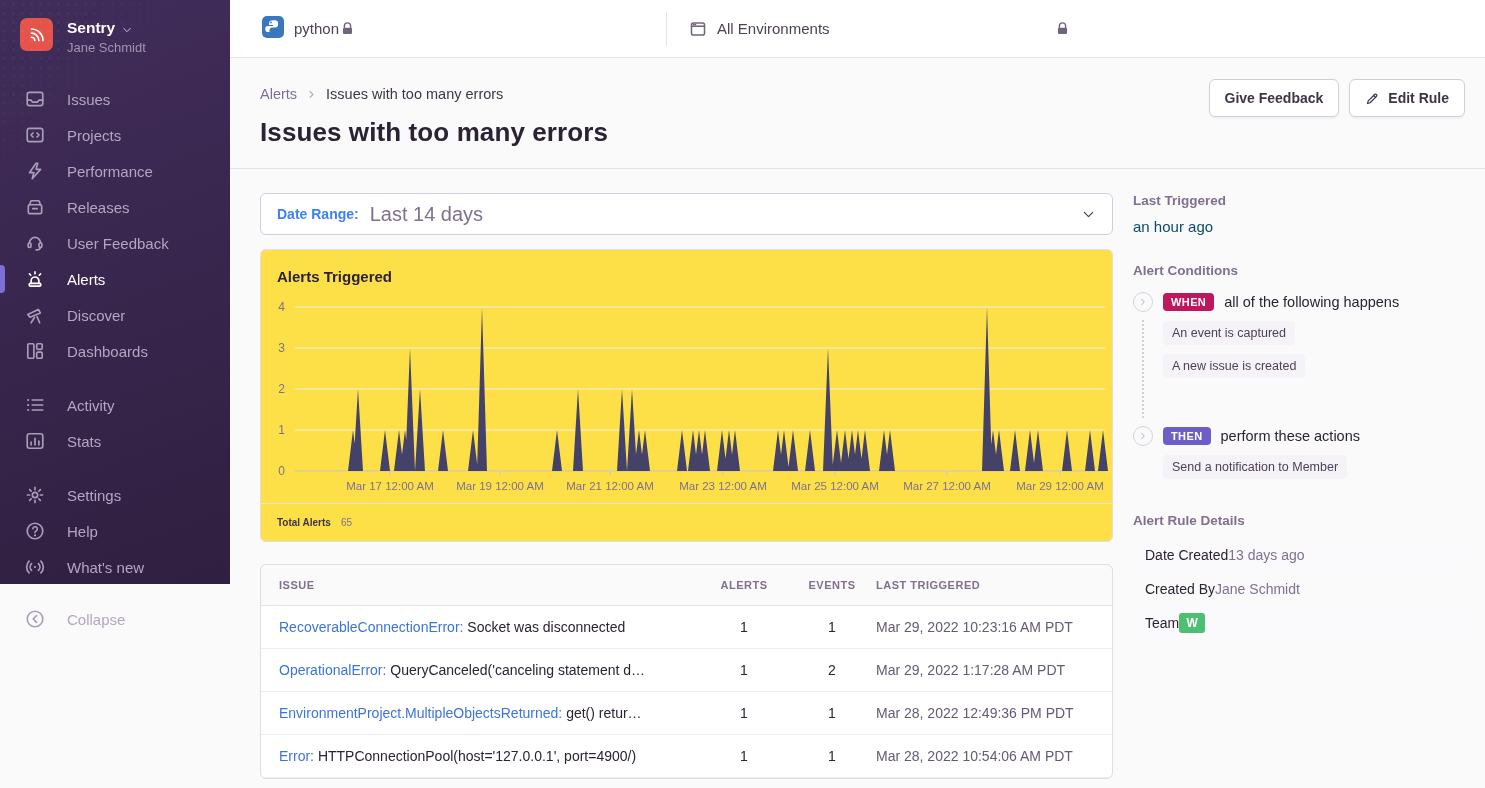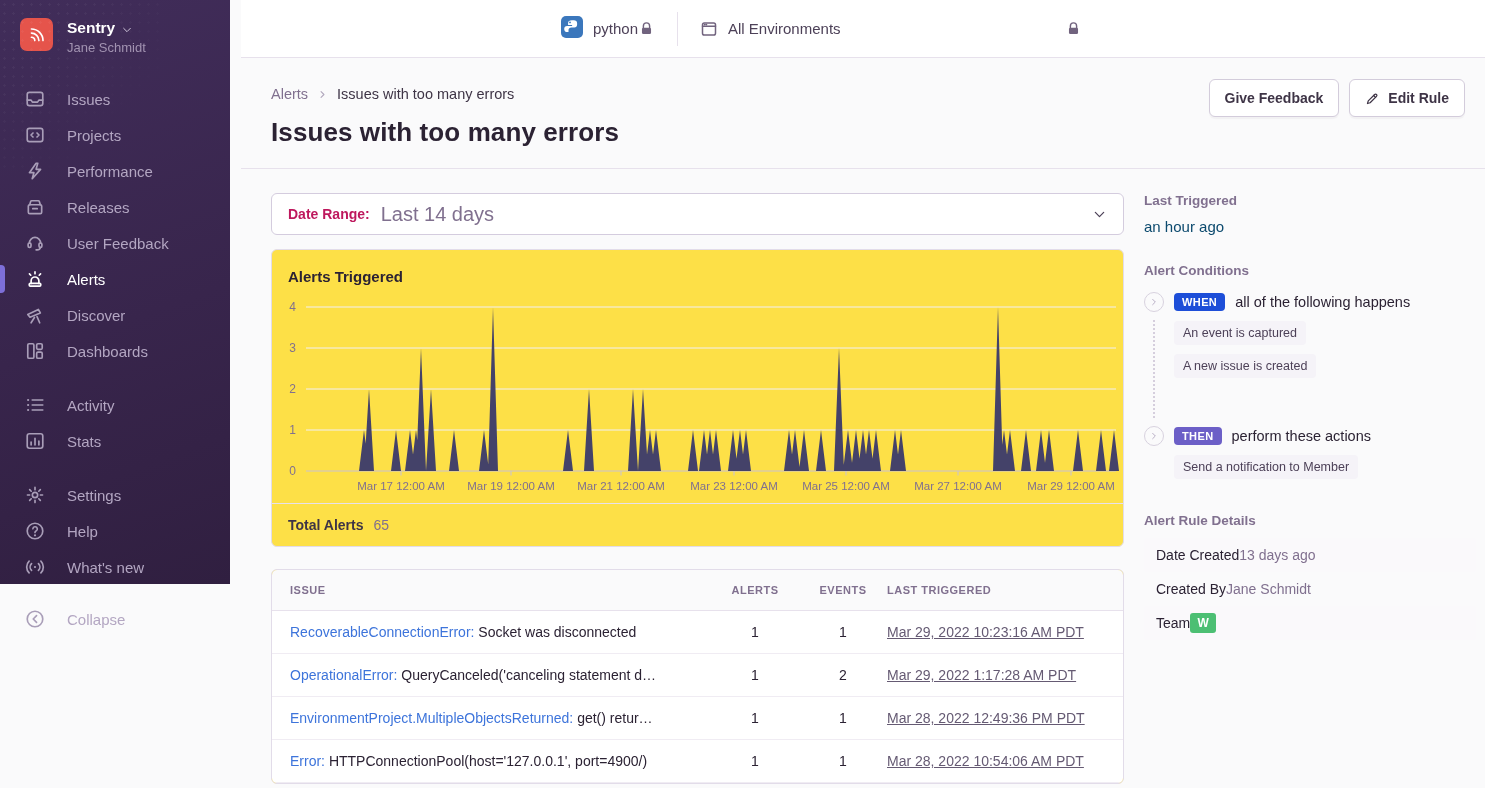--- a/index.html
+++ b/index.html
@@ -1,18 +1,18 @@
 <!DOCTYPE html>
 <html><head>
 <meta charset="utf-8">
 <style>
   * { margin:0; padding:0; box-sizing:border-box; }
   html,body { width:1485px; height:788px; overflow:hidden;
     font-family:"Liberation Sans","DejaVu Sans",sans-serif; background:#fafafb; }
-  .app { width:1485px; height:584px; display:flex;gap:11px; }
+  .app { width:1485px; height:584px; display:flex; }
 
   
   .sidebar { width:230px; flex:0 0 230px; height:100%;
     background:linear-gradient(160deg,#412d5a 0%,#38254c 55%,#301f40 100%);
     color:#b3a6c2; position:relative; display:flex; flex-direction:column; }
   .sidebar::before { content:""; position:absolute; left:0; top:0; width:160px; height:170px;
     background-image:radial-gradient(rgba(255,255,255,.09) 1px, transparent 1.4px);
     background-size:9px 9px; opacity:.5; pointer-events:none;
     -webkit-mask-image:linear-gradient(135deg,#000 20%,transparent 75%);
             mask-image:linear-gradient(135deg,#000 20%,transparent 75%); }
@@ -33,21 +33,21 @@
   .nav-gap { height:18px; }
   .nav-spacer { flex:1; }
   .nav-bottom { padding-bottom:14px; }
   .nav-bottom .collapse-gap { height:16px; }
 
   
   .main { flex:1; display:flex; flex-direction:column; min-width:0; }
   .topbar { height:58px; background:#fff; border-bottom:1px solid #e7e1ec;
     display:flex; align-items:center; padding:0 32px; flex:0 0 58px; }
   .tb-group { display:flex; align-items:center; cursor:pointer; }
-  .tb-proj { width:382px; justify-content:flex-end; }
+  .tb-proj { width:382px; justify-content:flex-start; }
   .tb-env  { width:382px; justify-content:space-between; margin-left:0; }
   .tb-left { display:flex; align-items:center; gap:10px; }
   .tb-label { font-size:15px; color:#4d4158; }
   .tb-lock { color:#71637e; display:flex; }
   .tb-divider { width:1px; height:34px; background:#e7e1ec; margin:0 22px; }
 
   .page { flex:1; display:flex; flex-direction:column; min-height:0; }
   .page-header { position:relative; padding:28px 20px 20px 30px; border-bottom:1px solid #e7e1ec; }
   .breadcrumb { display:flex; align-items:center; gap:8px; font-size:14.5px; }
   .crumb-link { color:#80708f; cursor:pointer; }
@@ -59,44 +59,44 @@
     font-size:14px; font-weight:700; color:#3e3446; display:flex; align-items:center; gap:8px;
     cursor:pointer; box-shadow:0 2px 1px rgba(43,34,51,.04); font-family:inherit; }
   .btn .btn-icon { display:flex; color:#3e3446; }
 
   .content { display:flex; gap:20px; padding:24px 20px 0 30px; align-items:flex-start; }
   .col-left { width:853px; flex:0 0 853px; }
   .col-right { width:332px; flex:0 0 332px; }
 
   .daterange { height:42px; background:#fff; border:1px solid #d4ccde; border-radius:6px;
     display:flex; align-items:center; padding:0 16px; cursor:pointer; }
-  .dr-label { font-size:14px; font-weight:700; color:#be185d; }
+  .dr-label { font-size:14px; font-weight:700; color:#3b82f6; }
   .dr-value { font-size:20px; color:#80708f; margin-left:11px; }
   .dr-caret { margin-left:auto; color:#4d4158; display:flex; }
 
   .card { background:#fde047; border:1px solid #e2dce9; border-radius:6px; }
   .chart-card { margin-top:14px; overflow:hidden; }
   .chart-title { font-size:15px; font-weight:700; color:#2b2233; padding:18px 18px 0 16px; }
   .chart-wrap { margin-top:8px; }
   .chart-wrap svg { display:block; }
   .chart-wrap text { font-family:inherit; }
-  .chart-footer { border-top:1px solid #e7e1ec; padding:13px 16px; font-size:14px; display:flex; align-items:flex-start; }
+  .chart-footer { border-top:1px solid #e7e1ec; padding:13px 16px; font-size:10px; display:flex; align-items:flex-start; }
   .cf-label { font-weight:700; color:#3e3446; }
   .cf-value { color:#80708f; margin-left:10px; }
 
   .table-card { margin-top:22px; overflow:hidden; }
   .t-header { display:grid; grid-template-columns:1fr 88px 88px 218px; padding:14px 18px;
     background:#fafafb; border-bottom:1px solid #e7e1ec; font-size:11px; font-weight:700;
     letter-spacing:.5px; color:#80708f; }
   .t-row { display:grid; grid-template-columns:1fr 88px 88px 218px; padding:13px 18px;
     border-bottom:1px solid #f0ecf3; font-size:14px; align-items:center; background:#fff; }
   .t-issue { white-space:nowrap; overflow:hidden; text-overflow:ellipsis; padding-right:14px; color:#2b2233; }
   .t-issue .issue-link { color:#3d74db; cursor:pointer; }
   .t-num { text-align:center; color:#2b2233; }
-  .t-date { color:#655a73;text-decoration:underline; }
+  .t-date { color:#655a73; }
   .th-c { text-align:center; }
 
   
   .side-h { font-size:13.5px; font-weight:700; color:#80708f; }
   .lt-value { font-size:15px; color:#0c4a6e; margin:10px 0 28px; }
   .cond-step { position:relative; }
   .cond-step.has-line::before { content:""; position:absolute; left:9px; top:28px; bottom:8px;
     border-left:2px dotted #d5cedd; }
   .step-row { display:flex; align-items:center; gap:10px; margin-top:14px; }
   .step-chev { width:20px; height:20px; border-radius:50%; border:1.5px solid #d8d2df;
@@ -445,21 +445,21 @@
 
           <div class="side-h">Alert Conditions</div>
 
           <div class="cond-step has-line when-block">
             <div class="step-row">
               <span class="step-chev" id="when-chev">
                   <svg width="12" height="12" viewBox="0 0 18 18" fill="none" stroke="currentColor" stroke-width="1.5" stroke-linecap="round" stroke-linejoin="round">
                     <path d="M7 5l4 4-4 4"></path>
                   </svg>
                 </span>
-              <span class="step-badge" style="background: #1d4ed8;">WHEN</span>
+              <span class="step-badge" style="background: #be185d;">WHEN</span>
               <span class="step-text">all of the following happens</span>
             </div>
             <div class="step-items" id="when-items">
                 <span class="pill">An event is captured</span>
                 <span class="pill">A new issue is created</span>
               </div>
           </div>
 
           <div class="cond-step">
             <div class="step-row" style="margin-top:0">

